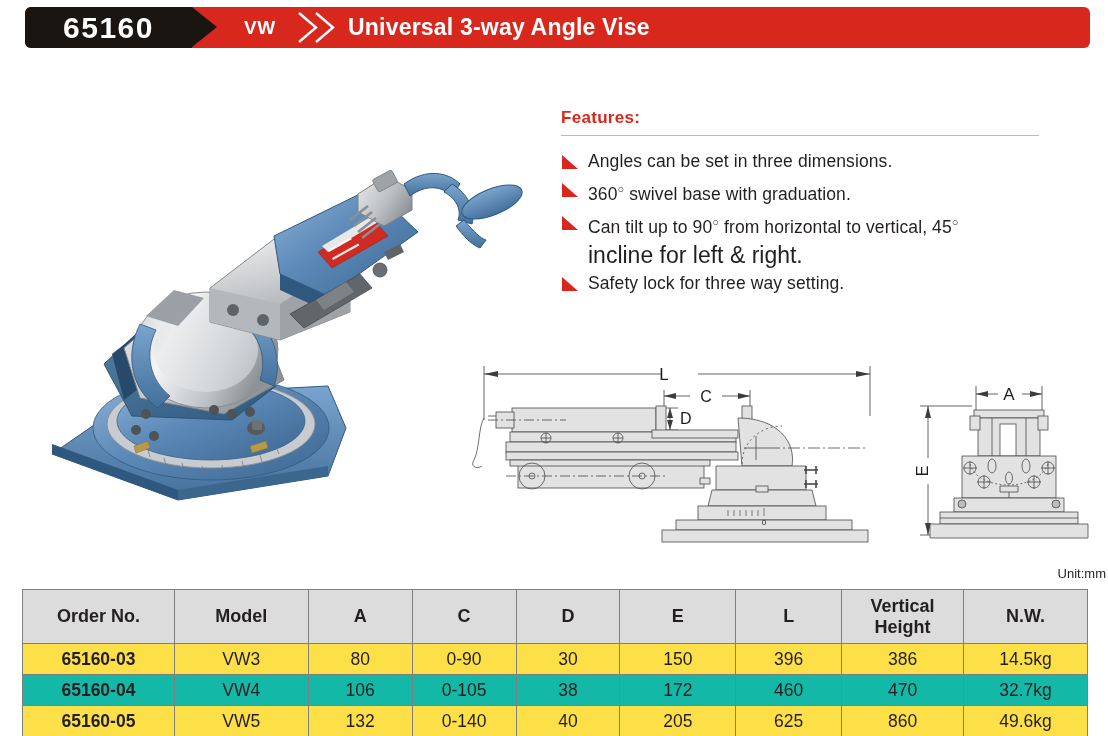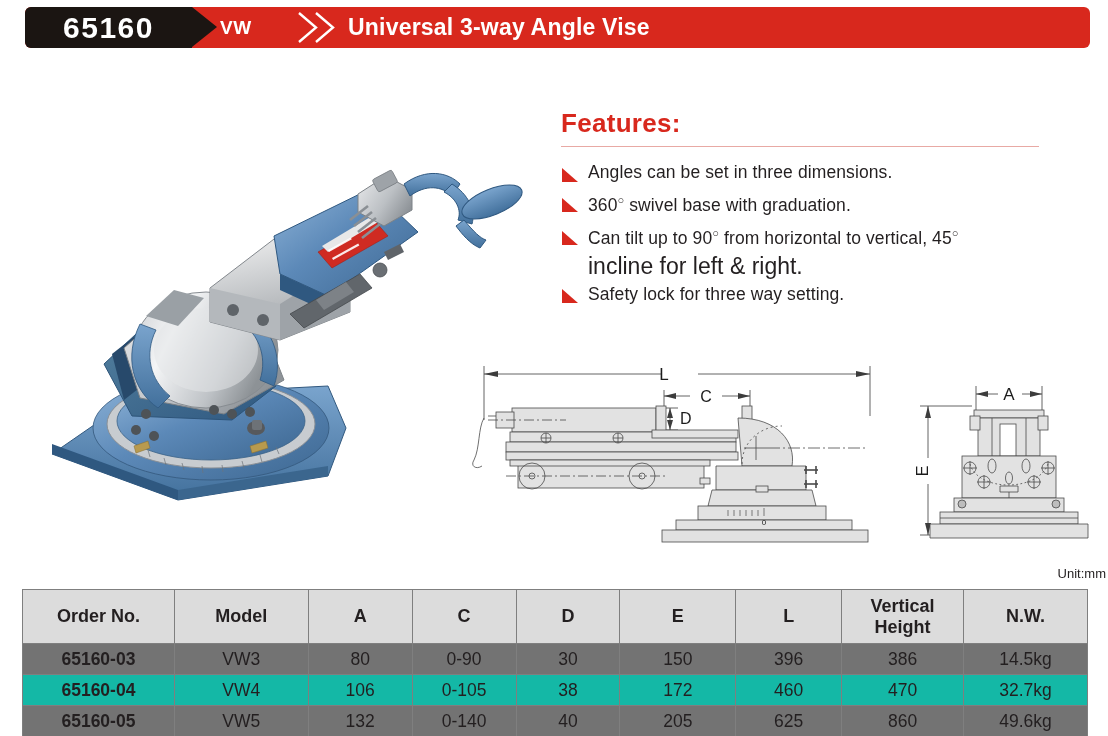--- a/index.html
+++ b/index.html
@@ -35,21 +35,21 @@
     border-left: 25px solid #1b1512;
   }
   .header-code {
     color: #ffffff;
     font-size: 30px;
     font-weight: bold;
     letter-spacing: 1.5px;
     line-height: 41px;
   }
   .header-series {
-    position: absolute; left: 220px; top: 7px;
+    position: absolute; left: 244px; top: 7px;
     height: 41px; line-height: 41px;
     color: #ffffff; font-size: 19px; font-weight: bold;
     letter-spacing: 0.5px;
   }
   .header-chev {
     position: absolute; left: 296px; top: 11px;
     width: 44px; height: 33px;
   }
   .header-title {
     position: absolute; left: 348px; top: 7px;
@@ -57,28 +57,28 @@
     color: #ffffff; font-size: 23px; font-weight: bold;
     letter-spacing: 0.2px;
   }
 
   
   .photo { position: absolute; left: 28px; top: 128px; width: 520px; height: 380px; }
 
   
   .features { position: absolute; left: 561px; top: 108px; width: 500px; }
   .features-title {
-    color: #d8281d; font-size: 26px; font-weight: bold;
+    color: #d8281d; font-size: 17px; font-weight: bold;
     letter-spacing: 0.3px; margin-bottom: 7px;
   }
   .features-rule {
     width: 478px; height: 1px; background: #e8a9a4; margin-bottom: 13px;
   }
   .feat-item {
-    display: flex; align-items: center;
+    display: flex; align-items: flex-start;
     margin-bottom: 3px;
   }
   .feat-bullet {
     flex: 0 0 auto;
     width: 20px; height: 17px;
     margin-top: 5px; margin-right: 7px;
   }
   .feat-text {
     font-size: 17.5px; color: #231f20; line-height: 25px;
     letter-spacing: 0.1px;
@@ -112,21 +112,21 @@
     vertical-align: middle;
   }
   .spec-table thead th {
     background: #dcdcdc;
     font-weight: bold;
     height: 54px;
     font-size: 18px;
     line-height: 21px;
   }
   .spec-table tbody td { height: 31px; font-size: 17.5px; }
-  .spec-table tbody tr.odd td { background: #737373; }
+  .spec-table tbody tr.odd td { background: #fde047; }
   .spec-table tbody tr.even td { background: #14b8a6; }
   .spec-table tbody td.order { font-weight: bold; }
   .col-order  { width: 152px; }
   .col-model  { width: 134px; }
   .col-a      { width: 104px; }
   .col-c      { width: 104px; }
   .col-d      { width: 104px; }
   .col-e      { width: 116px; }
   .col-l      { width: 106px; }
   .col-vh     { width: 122px; }

